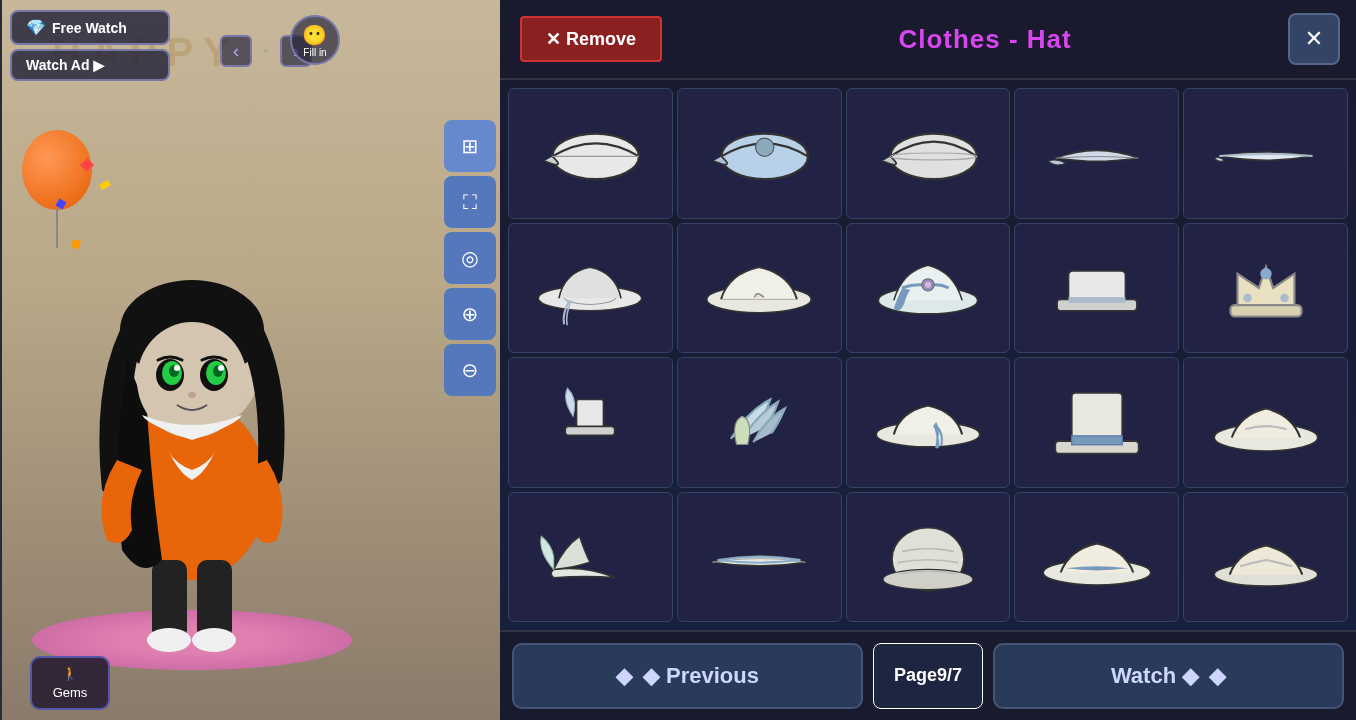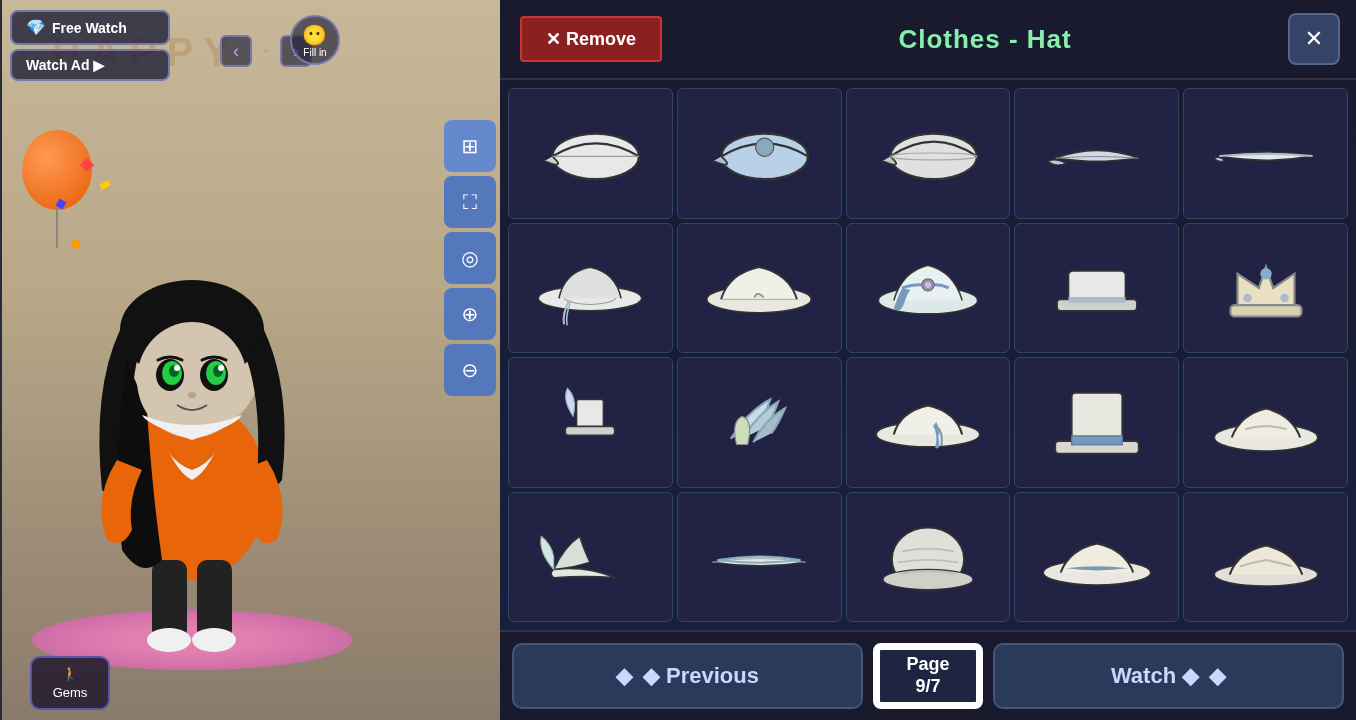--- a/index.html
+++ b/index.html
@@ -197,21 +197,21 @@
       font-weight: bold;
       cursor: pointer;
       margin: 0 20px;
       display: flex;
       align-items: center;
       gap: 8px;
     }
     .panel-title {
       flex: 1;
       text-align: center;
-      color: #86efac;
+      color: #d946ef;
       font-size: 26px;
       font-weight: bold;
       letter-spacing: 1px;
     }
     .close-btn {
       background: #334466;
       border: 2px solid #556688;
       border-radius: 8px;
       color: #fff;
       width: 52px; height: 52px;
@@ -262,30 +262,30 @@
       font-weight: bold;
       height: 66px;
       cursor: pointer;
       display: flex;
       align-items: center;
       justify-content: center;
       gap: 10px;
     }
     .page-indicator {
       background: #1e2540;
-      border: 7px solid #ffffff;
+      border: 1px solid #ffffff;
       border-radius: 8px;
       color: #fff;
       font-size: 18px;
       font-weight: bold;
       text-align: center;
       width: 110px;
       height: 66px;
       display: flex;
-      flex-direction: column;
+      flex-direction: row;
       align-items: center;
       justify-content: center;
       line-height: 1.2;
     }
 
     
     .character-svg {
       width: 100%;
       height: 100%;
     }

